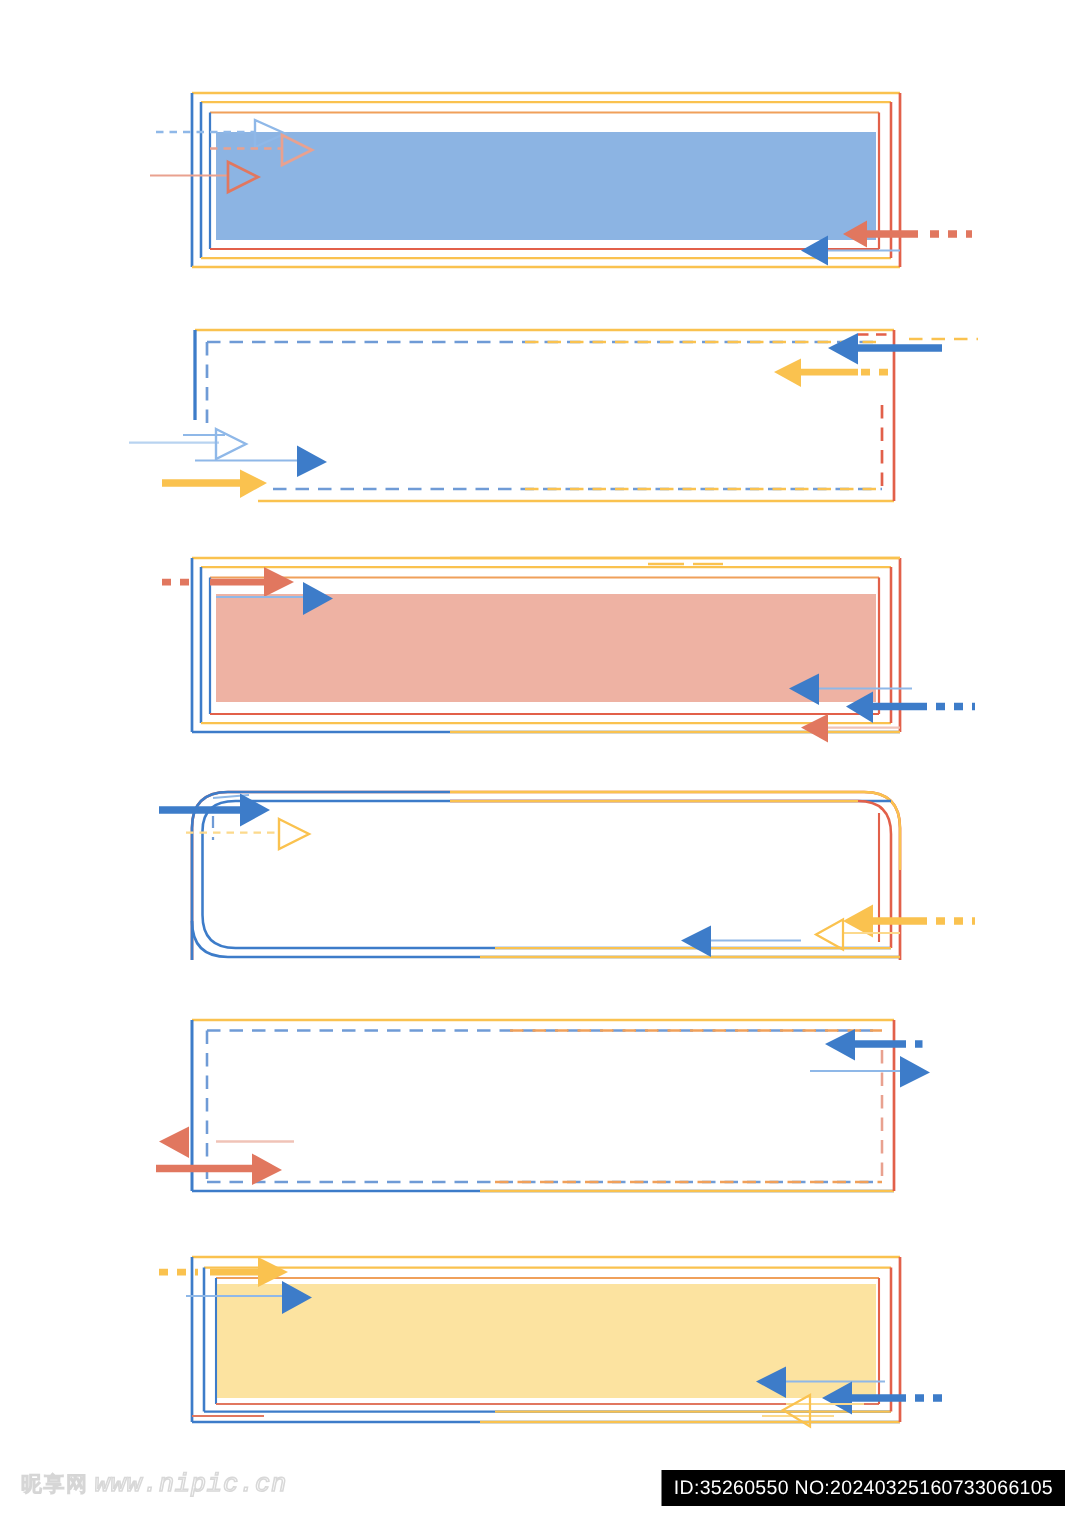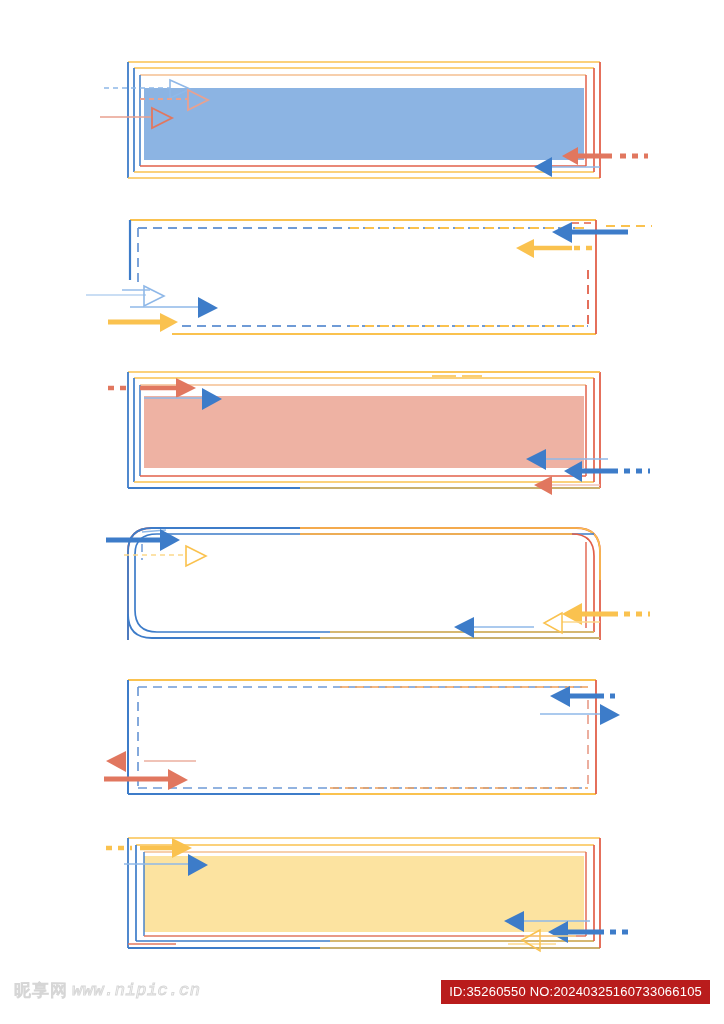--- a/index.html
+++ b/index.html
@@ -35,40 +35,40 @@
   .wm-logo {
     position: absolute;
     left: 14px;
     top: 14px;
     display: flex;
     align-items: center;
     gap: 4px;
   }
   .wm-cjk {
     font-family: "DejaVu Sans", sans-serif;
-    font-size: 17px;
+    font-size: 14px;
     line-height: 21px;
     letter-spacing: 1px;
     color: transparent;
     -webkit-text-stroke: 1px #d6d6d6;
     text-shadow: 0 0 0 #d6d6d6;
   }
   .wm-url {
     font-family: Liberation Mono, monospace;
     font-style: italic;
     font-size: 17px;
     color: transparent;
     -webkit-text-stroke: 1px #d8d8d8;
     letter-spacing: 0.5px;
   }
   .wm-id {
     position: absolute;
     right: 14px;
     top: 14px;
-    background: #b91c1c;
+    background: #000000;
     color: #ffffff;
     font-family: "Liberation Sans", sans-serif;
     font-size: 13px;
     line-height: 13px;
     padding: 5px 8px 6px 8px;
     letter-spacing: 0.2px;
     white-space: nowrap;
   }
 </style>
 </head>

